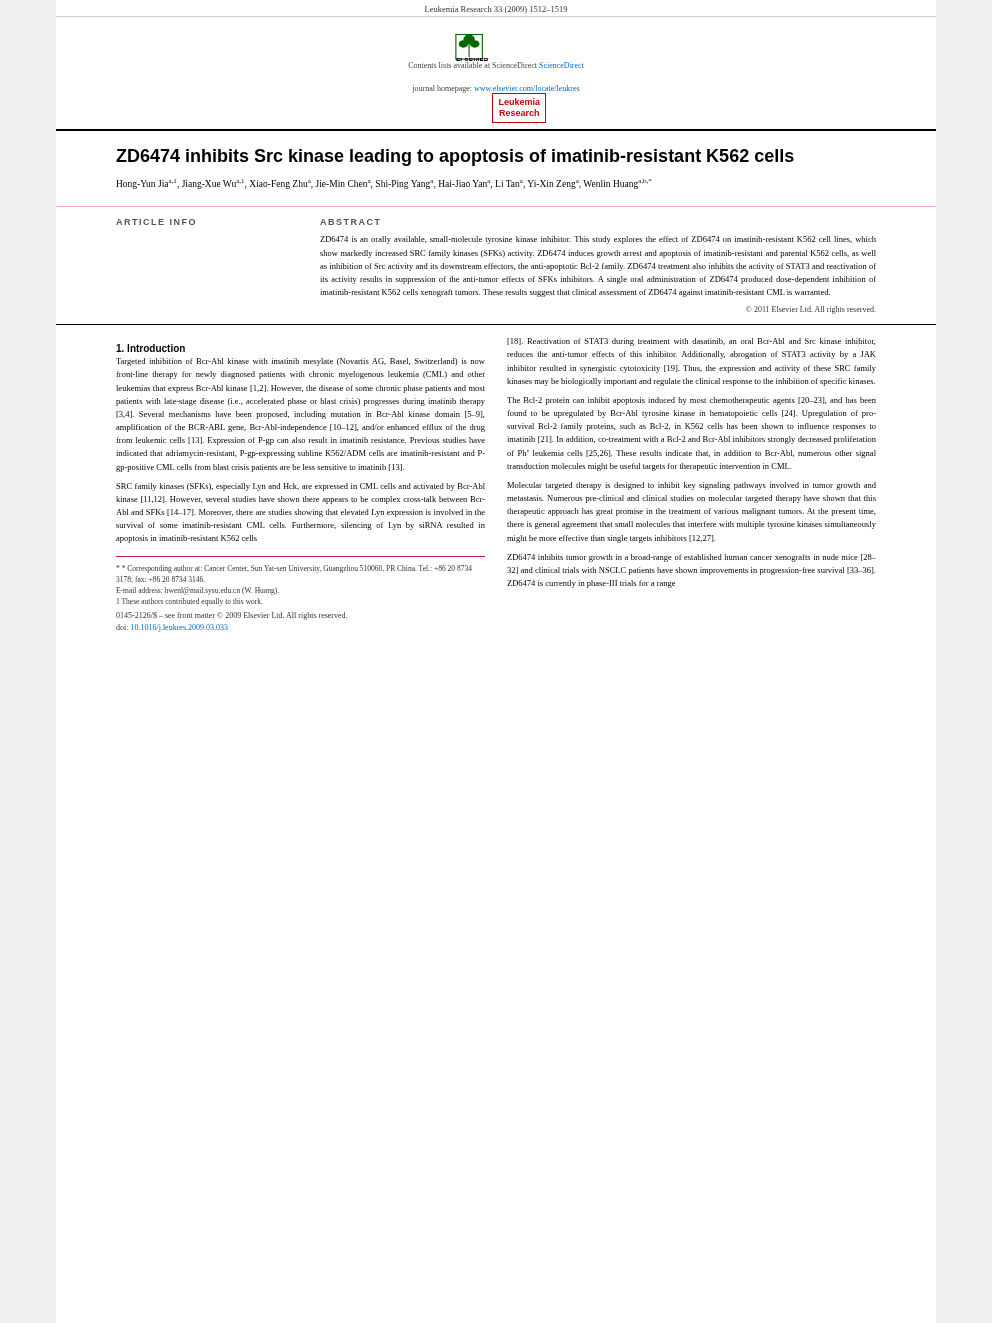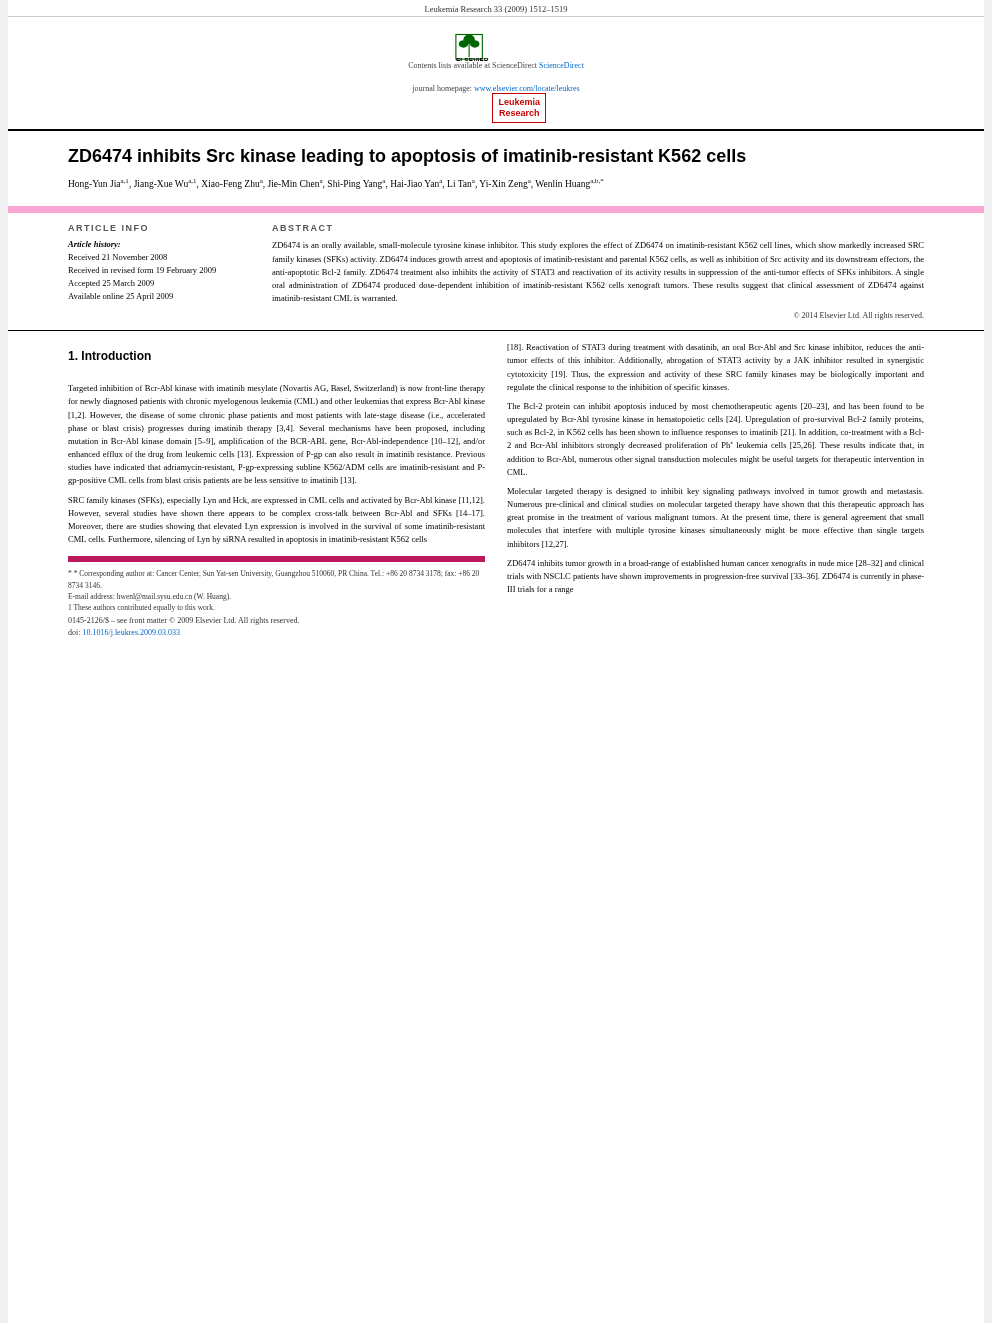--- a/index.html
+++ b/index.html
@@ -3,21 +3,21 @@
   <meta charset="utf-8">
   <style>
     * { margin: 0; padding: 0; box-sizing: border-box; }
     body {
       background: #f0f0f0;
       font-family: "Times New Roman", Times, serif;
       font-size: 10px;
       color: #000;
     }
     .page {
-      width: 976px;
+      width: 880px;
       min-height: 1323px;
       background: #fff;
       margin: 0 auto;
       padding: 0;
       position: relative;
     }
     
     .top-bar {
       text-align: center;
       font-size: 8.5px;
@@ -81,21 +81,21 @@
     .leukemia-logo-title {
       font-size: 9px;
       font-weight: bold;
       color: #cc0000;
       font-family: Arial, sans-serif;
       line-height: 1.2;
     }
     
     .article-title-section {
       padding: 14px 60px 10px 60px;
-      border-bottom: 7px solid #f9a8d4;
+      border-bottom: 1px solid #f9a8d4;
     }
     .article-main-title {
       font-size: 18px;
       font-weight: bold;
       color: #000;
       margin-bottom: 8px;
       line-height: 1.3;
       font-family: Arial, sans-serif;
     }
     .authors-line {
@@ -177,34 +177,34 @@
       padding: 10px 60px 10px 60px;
       gap: 22px;
     }
     .body-left {
       flex: 1;
     }
     .body-right {
       flex: 1;
     }
     .section-heading {
-      font-size: 12px;
-      font-weight: bold;
-      margin-bottom: 19px;
+      font-size: 10px;
+      font-weight: bold;
+      margin-bottom: 1px;
       margin-top: 8px;
       font-family: Arial, sans-serif;
     }
     .body-paragraph {
       font-size: 8.5px;
       line-height: 1.55;
       text-align: justify;
       margin-bottom: 6px;
     }
     .footnote-section {
-      border-top: 6px solid #be185d;
+      border-top: 1px solid #be185d;
       margin-top: 10px;
       padding-top: 6px;
     }
     .footnote-text {
       font-size: 7.5px;
       line-height: 1.5;
       color: #333;
     }
     .doi-line {
       font-size: 8px;
@@ -276,33 +276,26 @@
       Li Tan<span class="author-super">a</span>,
       Yi-Xin Zeng<span class="author-super">a</span>,
       Wenlin Huang<span class="author-super">a,b,*</span>
     </div>
   </div>
 
   <div class="two-col-section">
 
     <div class="left-col">
       <div class="section-label">ARTICLE INFO</div>
-      <div class="article-info-block">
-        <div class="info-category">Article history:</div>
-        <div class="info-line">Received 21 November 2008</div>
-        <div class="info-line">Received in revised form 19 February 2009</div>
-        <div class="info-line">Accepted 25 March 2009</div>
-        <div class="info-line">Available online 25 April 2009</div>
-      </div>
     </div>
 
     <div class="right-col">
       <div class="section-label">ABSTRACT</div>
       <div class="abstract-text">ZD6474 is an orally available, small-molecule tyrosine kinase inhibitor. This study explores the effect of ZD6474 on imatinib-resistant K562 cell lines, which show markedly increased SRC family kinases (SFKs) activity. ZD6474 induces growth arrest and apoptosis of imatinib-resistant and parental K562 cells, as well as inhibition of Src activity and its downstream effectors, the anti-apoptotic Bcl-2 family. ZD6474 treatment also inhibits the activity of STAT3 and reactivation of its activity results in suppression of the anti-tumor effects of SFKs inhibitors. A single oral administration of ZD6474 produced dose-dependent inhibition of imatinib-resistant K562 cells xenograft tumors. These results suggest that clinical assessment of ZD6474 against imatinib-resistant CML is warranted.</div>
-      <div class="copyright-line">© 2014 Elsevier Ltd. All rights reserved.</div>
+      <div class="copyright-line">© 2011 Elsevier Ltd. All rights reserved.</div>
     </div>
   </div>
 
   <div class="body-content">
 
     <div class="body-left">
       <div class="section-heading">1. Introduction</div>
       <div class="body-paragraph">Targeted inhibition of Bcr-Abl kinase with imatinib mesylate (Novartis AG, Basel, Switzerland) is now front-line therapy for newly diagnosed patients with chronic myelogenous leukemia (CML) and other leukemias that express Bcr-Abl kinase [1,2]. However, the disease of some chronic phase patients and most patients with late-stage disease (i.e., accelerated phase or blast crisis) progresses during imatinib therapy [3,4]. Several mechanisms have been proposed, including mutation in Bcr-Abl kinase domain [5–9], amplification of the BCR-ABL gene, Bcr-Abl-independence [10–12], and/or enhanced efflux of the drug from leukemic cells [13]. Expression of P-gp can also result in imatinib resistance. Previous studies have indicated that adriamycin-resistant, P-gp-expressing subline K562/ADM cells are imatinib-resistant and P-gp-positive CML cells from blast crisis patients are be less sensitive to imatinib [13].</div>
       <div class="body-paragraph">SRC family kinases (SFKs), especially Lyn and Hck, are expressed in CML cells and activated by Bcr-Abl kinase [11,12]. However, several studies have shown there appears to be complex cross-talk between Bcr-Abl and SFKs [14–17]. Moreover, there are studies showing that elevated Lyn expression is involved in the survival of some imatinib-resistant CML cells. Furthermore, silencing of Lyn by siRNA resulted in apoptosis in imatinib-resistant K562 cells</div>
 

